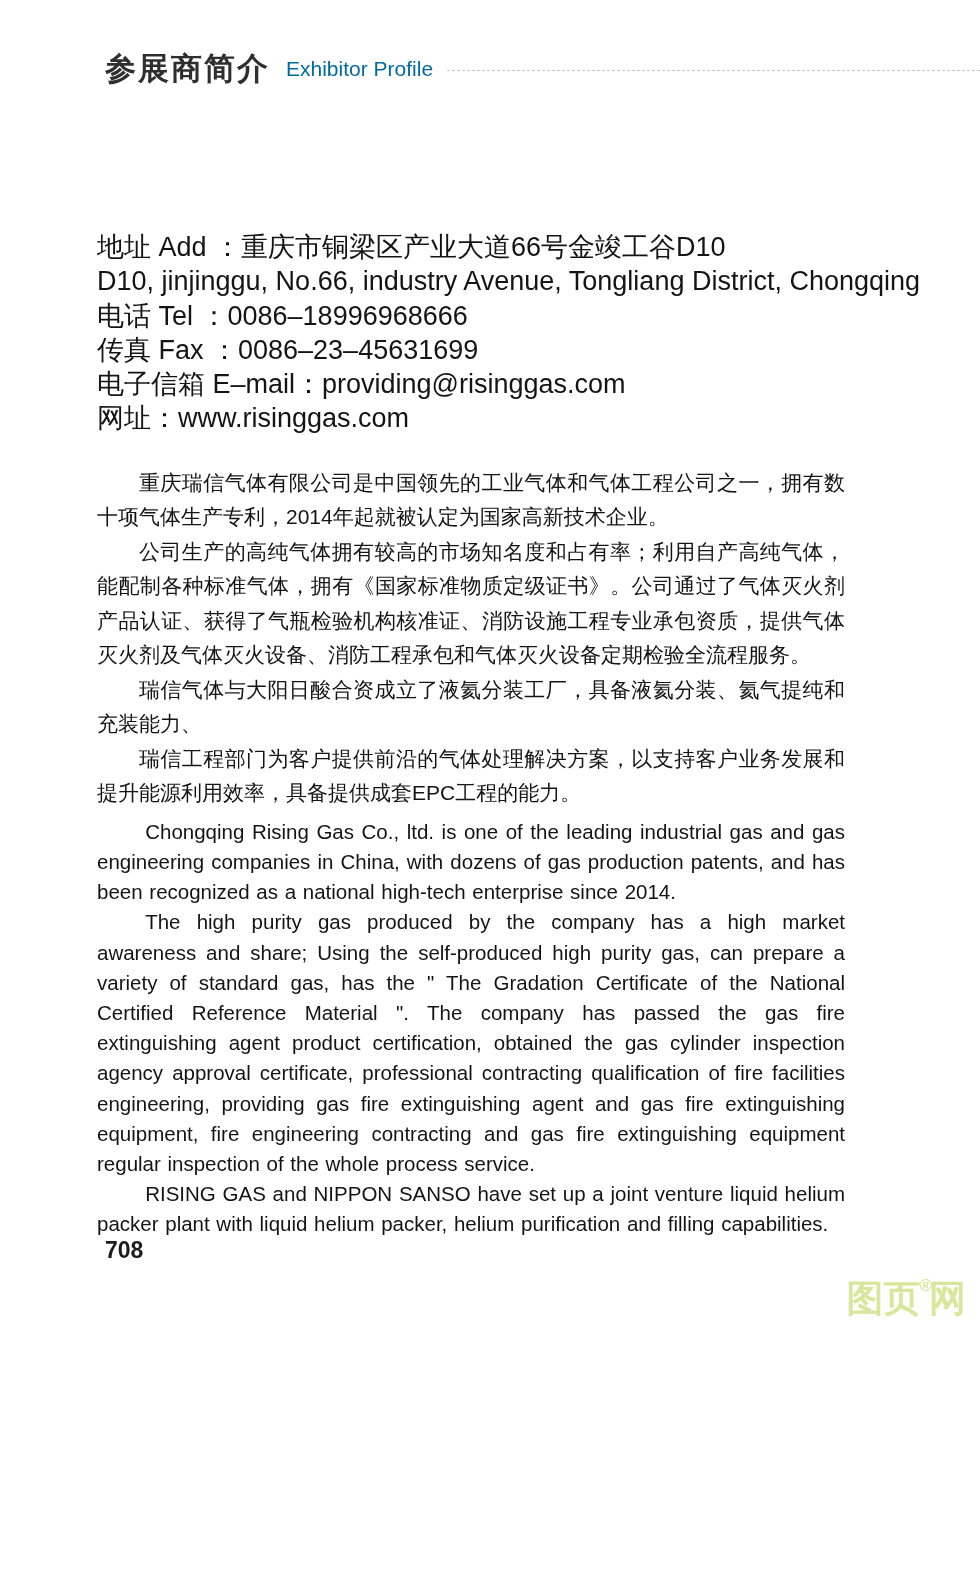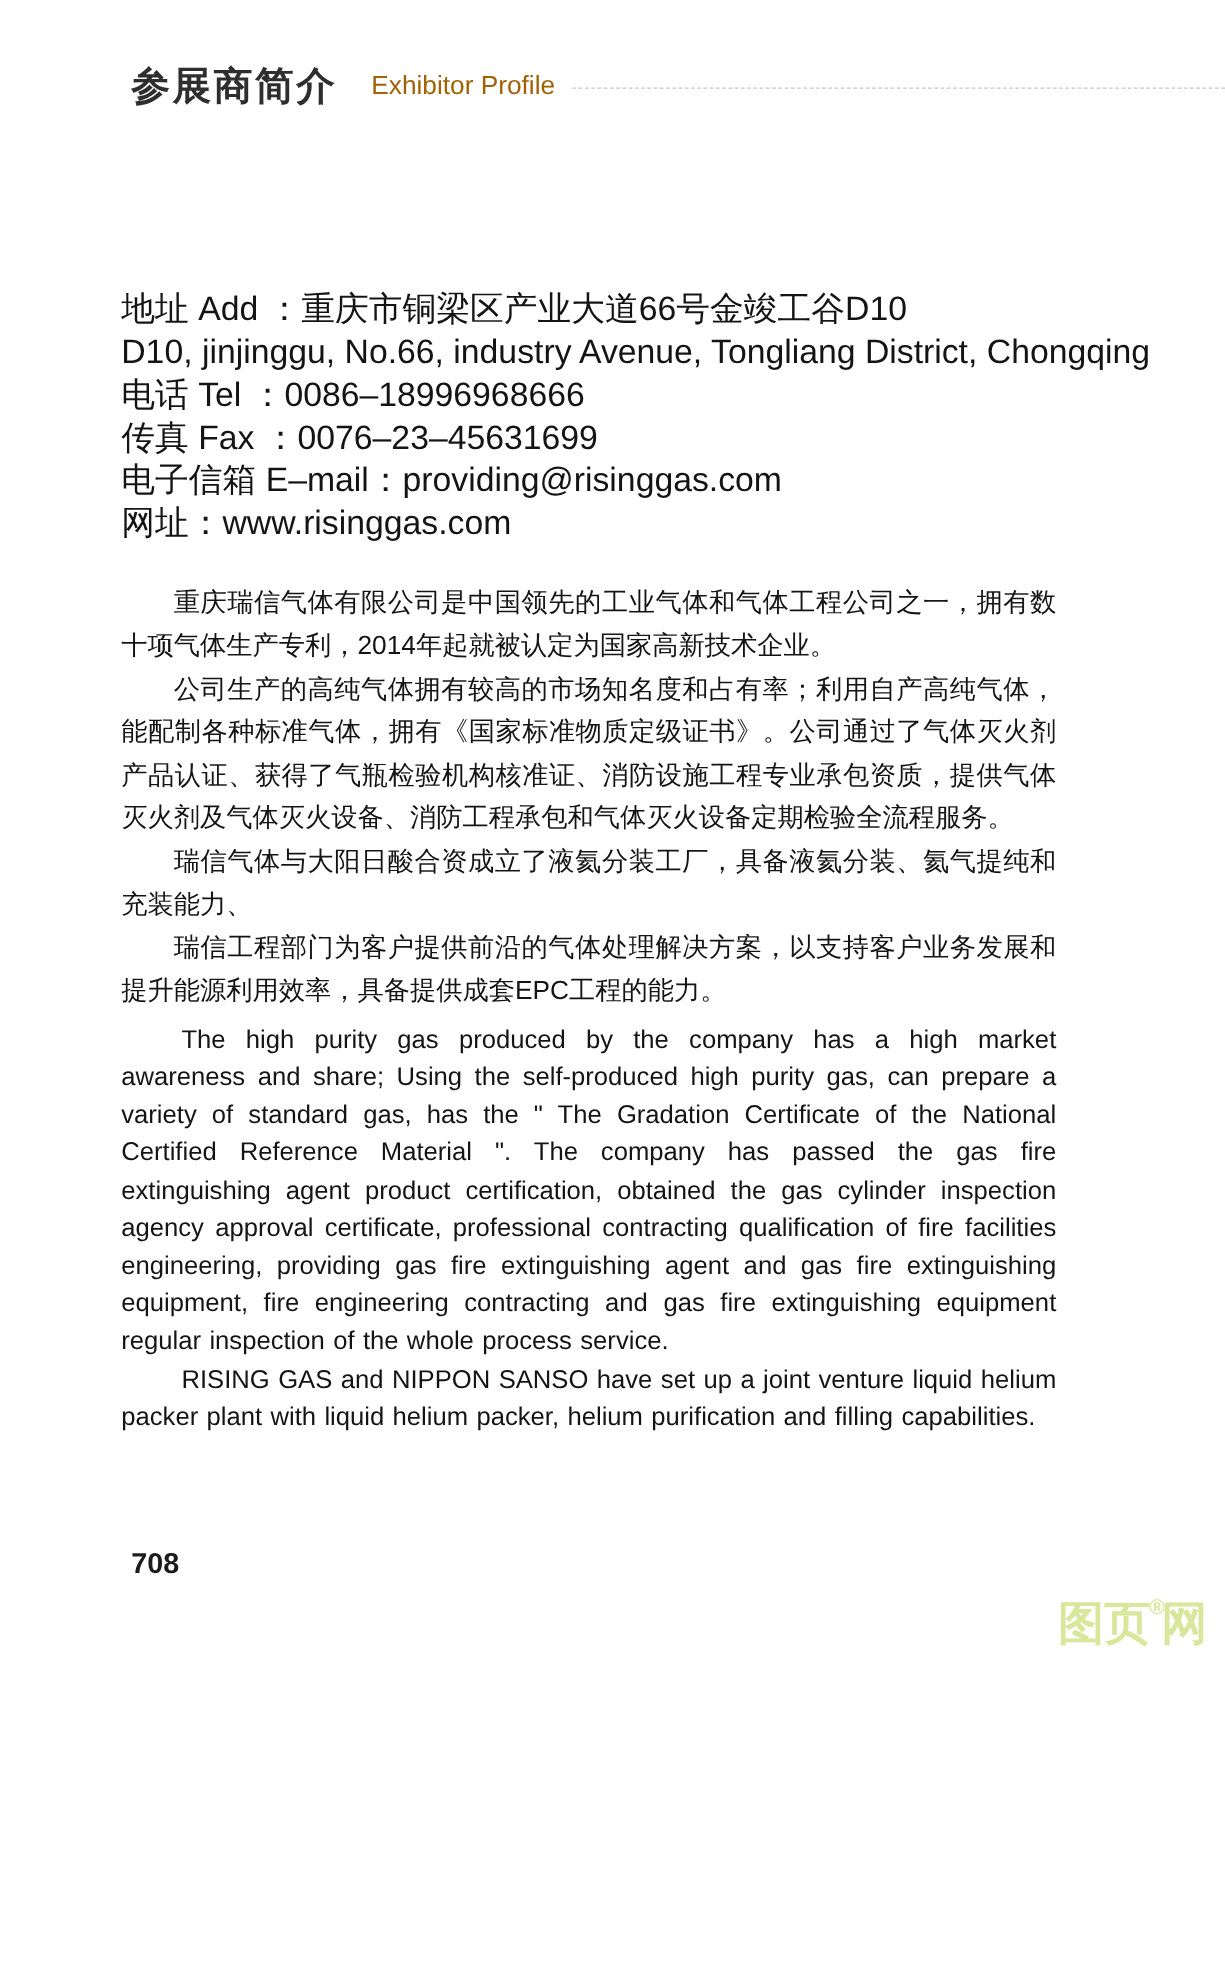--- a/index.html
+++ b/index.html
@@ -29,22 +29,22 @@
   }
   .title-cn {
     font-size: 31px;
     font-weight: bold;
     color: #2e2e2e;
     letter-spacing: 2px;
     line-height: 1.2;
   }
   .title-en {
     font-size: 21px;
-    color: #a16207;
-    margin-left: 27px;
+    color: #0369a1;
+    margin-left: 16px;
     white-space: nowrap;
   }
   .header-rule {
     flex: 1;
     height: 0;
     border-bottom: 1px dashed #c6c6c6;
     margin-left: 14px;
     margin-top: 4px;
   }
 
@@ -123,33 +123,34 @@
     <span class="title-en">Exhibitor Profile</span>
     <span class="header-rule"></span>
   </header>
 
   <main class="content">
 
     <section class="contact-block">
       <div class="contact-line">地址 Add ：重庆市铜梁区产业大道66号金竣工谷D10</div>
       <div class="contact-line">D10, jinjinggu, No.66, industry Avenue, Tongliang District, Chongqing</div>
       <div class="contact-line">电话 Tel ：0086–18996968666</div>
-      <div class="contact-line">传真 Fax ：0076–23–45631699</div>
+      <div class="contact-line">传真 Fax ：0086–23–45631699</div>
       <div class="contact-line">电子信箱 E–mail：providing@risinggas.com</div>
       <div class="contact-line">网址：www.risinggas.com</div>
     </section>
 
     <section class="cn-paragraphs">
       <p>重庆瑞信气体有限公司是中国领先的工业气体和气体工程公司之一，拥有数十项气体生产专利，2014年起就被认定为国家高新技术企业。</p>
       <p>公司生产的高纯气体拥有较高的市场知名度和占有率；利用自产高纯气体，能配制各种标准气体，拥有《国家标准物质定级证书》。公司通过了气体灭火剂产品认证、获得了气瓶检验机构核准证、消防设施工程专业承包资质，提供气体灭火剂及气体灭火设备、消防工程承包和气体灭火设备定期检验全流程服务。</p>
       <p>瑞信气体与大阳日酸合资成立了液氦分装工厂，具备液氦分装、氦气提纯和充装能力、</p>
       <p>瑞信工程部门为客户提供前沿的气体处理解决方案，以支持客户业务发展和提升能源利用效率，具备提供成套EPC工程的能力。</p>
     </section>
 
     <section class="en-paragraphs">
+      <p>Chongqing Rising Gas Co., ltd. is one of the leading industrial gas and gas engineering companies in China, with dozens of gas production patents, and has been recognized as a national high-tech enterprise since 2014.</p>
       <p>The high purity gas produced by the company has a high market awareness and share; Using the self-produced high purity gas, can prepare a variety of standard gas, has the " The Gradation Certificate of the National Certified Reference Material ". The company has passed the gas fire extinguishing agent product certification, obtained the gas cylinder inspection agency approval certificate, professional contracting qualification of fire facilities engineering, providing gas fire extinguishing agent and gas fire extinguishing equipment, fire engineering contracting and gas fire extinguishing equipment regular inspection of the whole process service.</p>
       <p>RISING GAS and NIPPON SANSO have set up a joint venture liquid helium packer plant with liquid helium packer, helium purification and filling capabilities.</p>
     </section>
 
   </main>
 
   <div class="page-number">708</div>
 
   <div class="watermark">
     <span>图页</span><span class="wm-reg">®</span><span>网</span>

